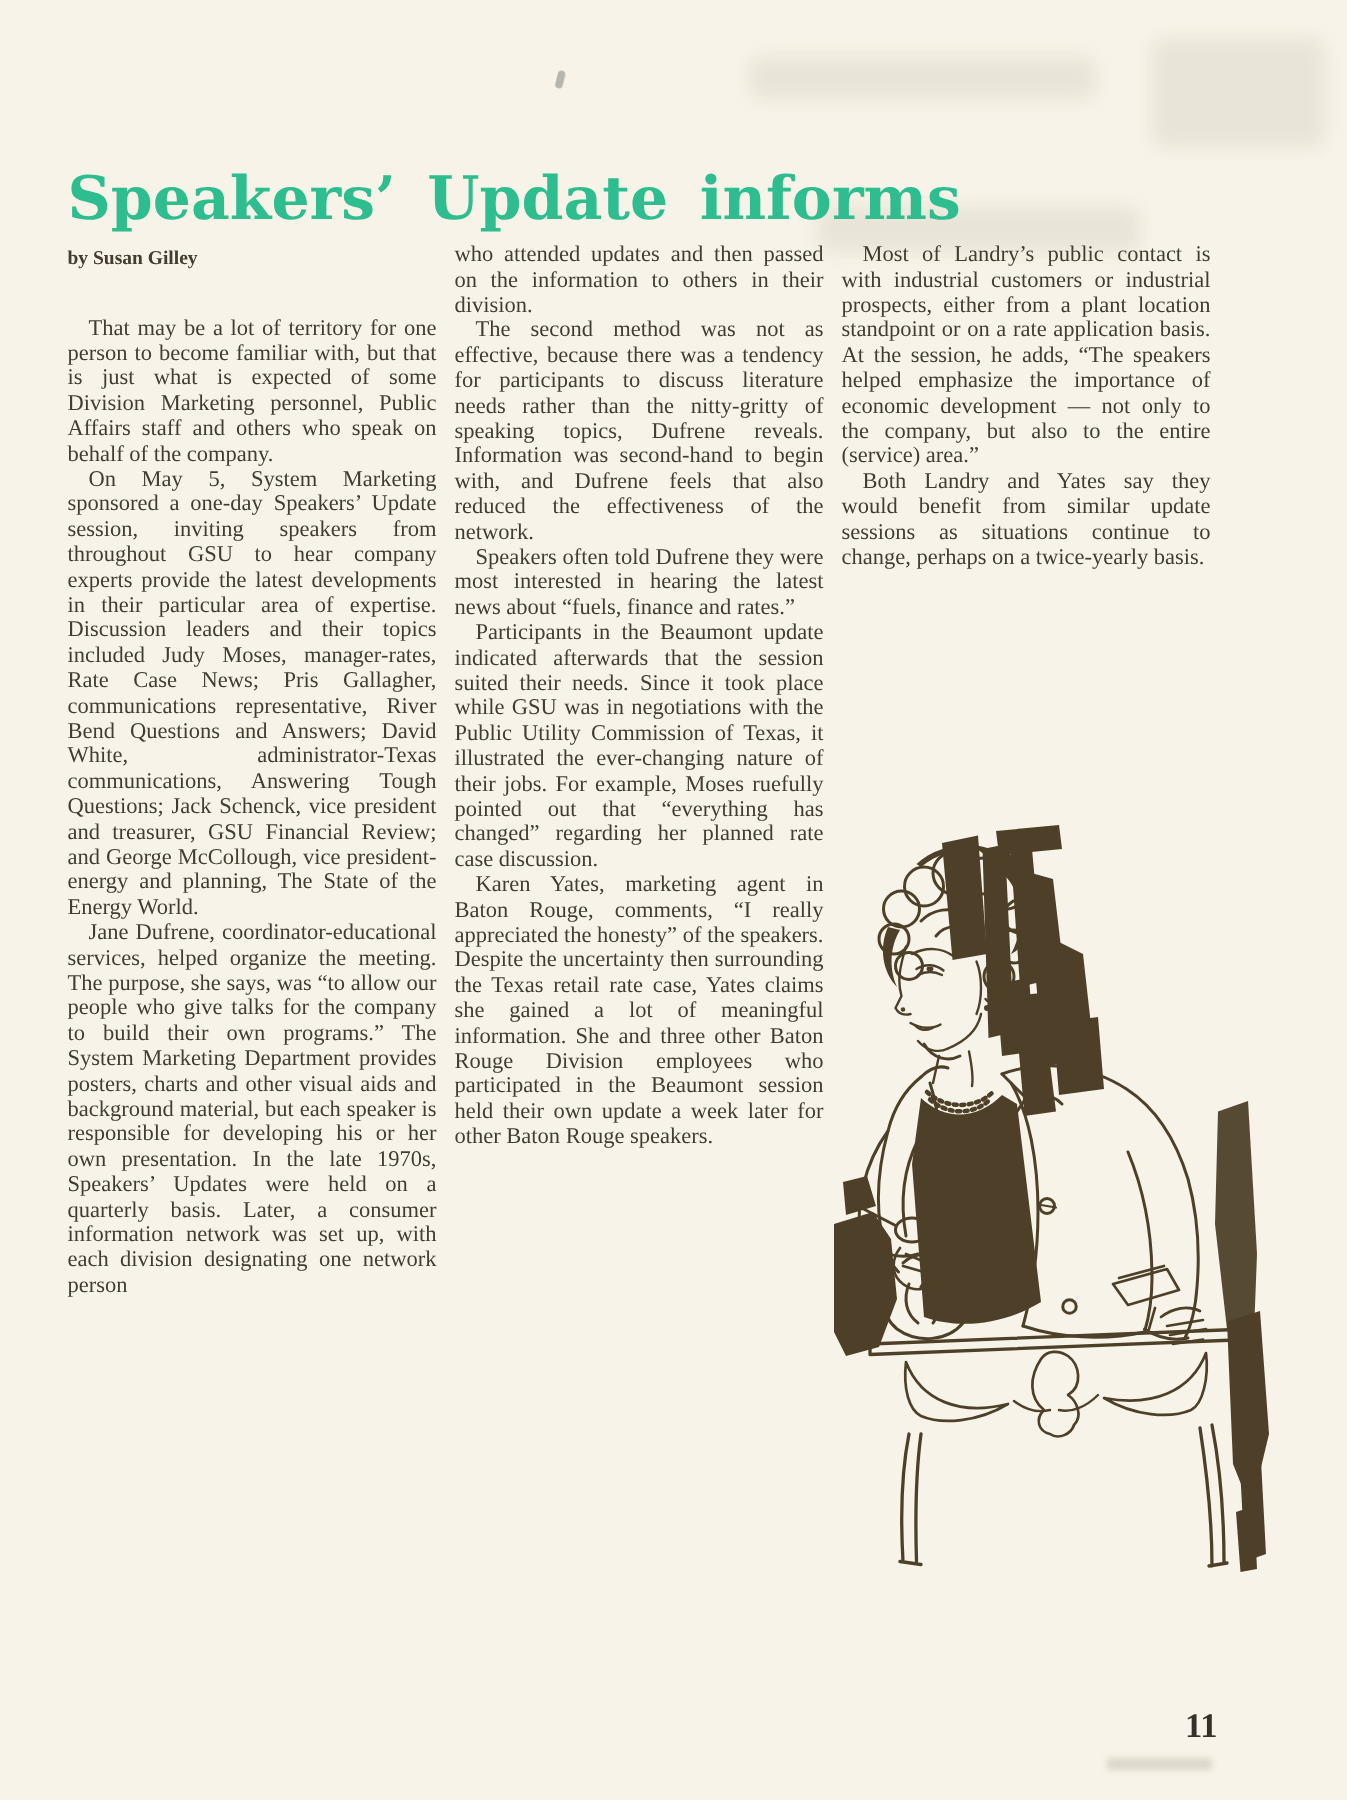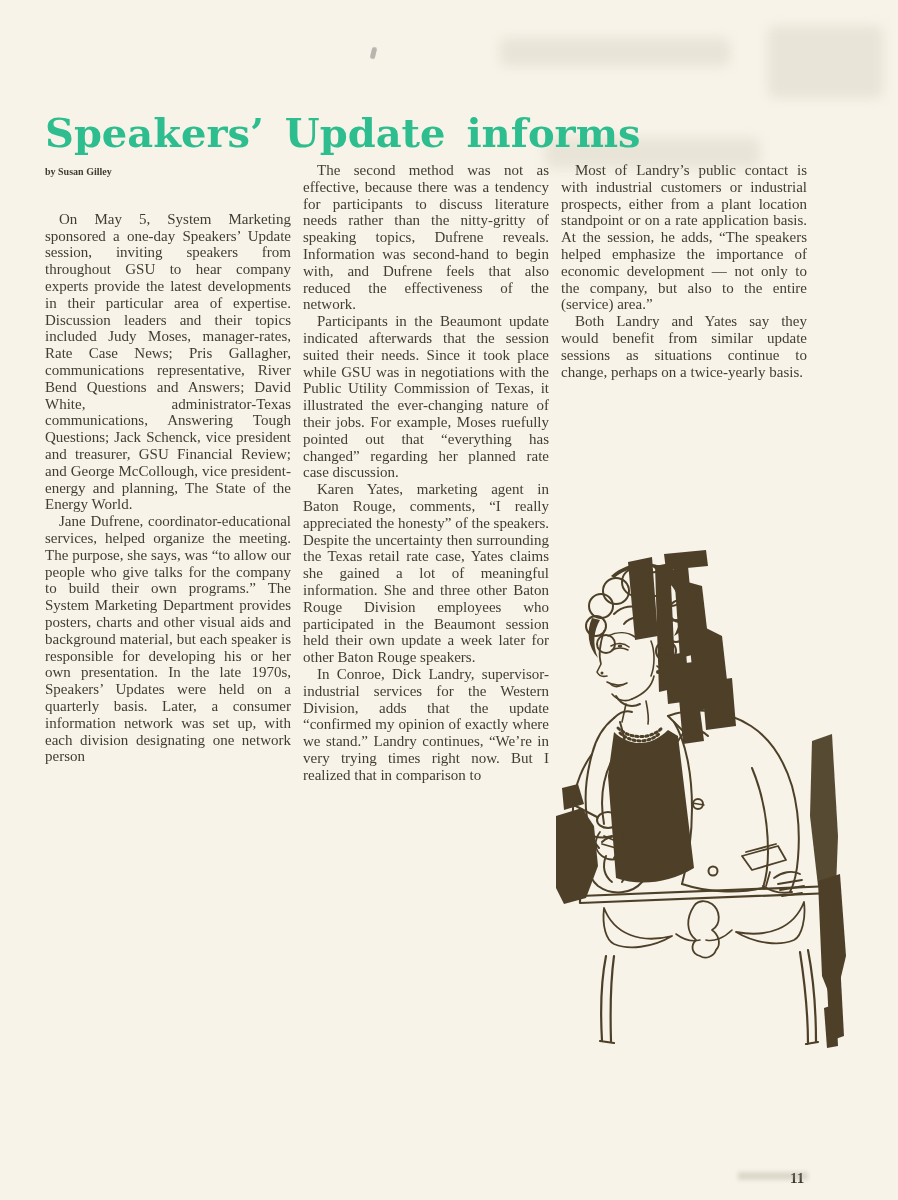--- a/index.html
+++ b/index.html
@@ -51,21 +51,21 @@
     gap:12px;
   }
   .col{
     width:246px;
     font-size:15px;
     line-height:16.8px;
     text-align:justify;
   }
   .byline{
     font-weight:bold;
-    font-size:10px;
+    font-size:13px;
     margin:2px 0 30px 0;
     text-align:left;
   }
   .col p{
     margin:0;
     text-indent:14px;
   }
   .col p.no-indent{ text-indent:0; }
   .initial-cap{
     font-size:27px;
@@ -77,23 +77,22 @@
   }
   .illustration{
     position:absolute;
     left:556px;top:536px;
     width:340px;height:600px;
   }
   .page-number{
     position:absolute;
     left:790px;top:1138px;
     font-weight:bold;
-    font-size:15px;
+    font-size:23px;
     color:#35312a;
-    margin-top:32px;
   }
   .pagenum-smudge{
     position:absolute;
     left:738px;top:1172px;width:70px;height:8px;
     background:rgba(170,165,148,0.35);
     filter:blur(2px);
   }
 </style>
 </head>
 <body>
@@ -101,28 +100,30 @@
 <div class="showthrough" style="left:500px;top:38px;width:230px;height:28px;"></div>
 <div class="showthrough" style="left:768px;top:26px;width:115px;height:72px;"></div>
 <div class="showthrough" style="left:545px;top:138px;width:215px;height:30px;"></div>
 <div class="showmark"></div>
 
 <h1 class="page-title">Speakers’ Update informs</h1>
 
 <div class="columns">
   <div class="col">
     <div class="byline">by Susan Gilley</div>
+      <p>That may be a lot of territory for one person to become familiar with, but that is just what is expected of some Division Marketing personnel, Public Affairs staff and others who speak on behalf of the company.</p>
       <p>On May 5, System Marketing sponsored a one-day Speakers’ Update session, inviting speakers from throughout GSU to hear company experts provide the latest developments in their particular area of expertise. Discussion leaders and their topics included Judy Moses, manager-rates, Rate Case News; Pris Gallagher, communications representative, River Bend Questions and Answers; David White, administrator-Texas communications, Answering Tough Questions; Jack Schenck, vice president and treasurer, GSU Financial Review; and George McCollough, vice president-energy and planning, The State of the Energy World.</p>
       <p>Jane Dufrene, coordinator-educational services, helped organize the meeting. The purpose, she says, was “to allow our people who give talks for the company to build their own programs.” The System Marketing Department provides posters, charts and other visual aids and background material, but each speaker is responsible for developing his or her own presentation. In the late 1970s, Speakers’ Updates were held on a quarterly basis. Later, a consumer information network was set up, with each division designating one network person</p>
     </div>
   <div class="col">
+      <p class="no-indent">who attended updates and then passed on the information to others in their division.</p>
       <p>The second method was not as effective, because there was a tendency for participants to discuss literature needs rather than the nitty-gritty of speaking topics, Dufrene reveals. Information was second-hand to begin with, and Dufrene feels that also reduced the effectiveness of the network.</p>
+      <p>Speakers often told Dufrene they were most interested in hearing the latest news about “fuels, finance and rates.”</p>
       <p>Participants in the Beaumont update indicated afterwards that the session suited their needs. Since it took place while GSU was in negotiations with the Public Utility Commission of Texas, it illustrated the ever-changing nature of their jobs. For example, Moses ruefully pointed out that “everything has changed” regarding her planned rate case discussion.</p>
       <p>Karen Yates, marketing agent in Baton Rouge, comments, “I really appreciated the honesty” of the speakers. Despite the uncertainty then surrounding the Texas retail rate case, Yates claims she gained a lot of meaningful information. She and three other Baton Rouge Division employees who participated in the Beaumont session held their own update a week later for other Baton Rouge speakers.</p>
-      <p>In Conroe, Dick Landry, supervisor-industrial services for the Western Division, adds that the update “confirmed my opinion of exactly where we stand.” Landry continues, “We’re in very trying times right now. But I realized that in comparison to</p>
     </div>
   <div class="col">
       <p>Most of Landry’s public contact is with industrial customers or industrial prospects, either from a plant location standpoint or on a rate application basis. At the session, he adds, “The speakers helped emphasize the importance of economic development — not only to the company, but also to the entire (service) area.”</p>
       <p>Both Landry and Yates say they would benefit from similar update sessions as situations continue to change, perhaps on a twice-yearly basis.</p>
     </div>
 </div>
 
 <svg class="illustration" viewBox="0 0 340 600" fill="none" stroke="#4e4028" stroke-linecap="round" stroke-linejoin="round">
 
   <g stroke="none" fill="#4e4028">

